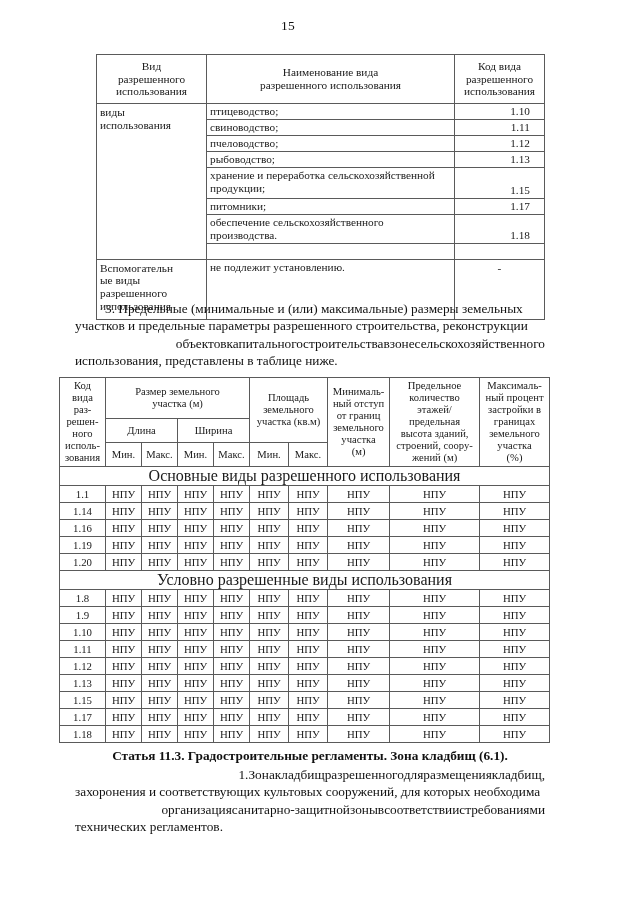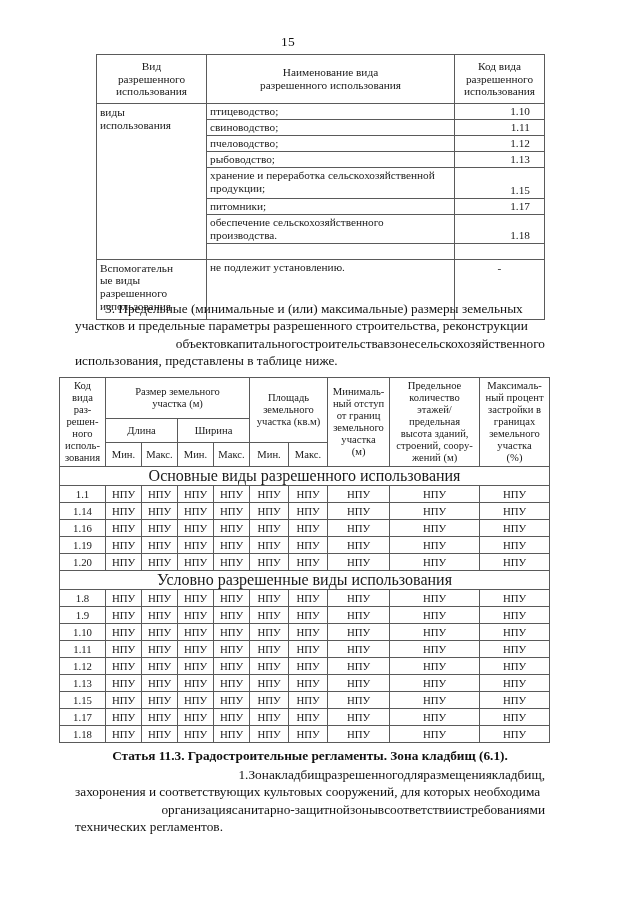--- a/index.html
+++ b/index.html
@@ -13,21 +13,21 @@
     font-family: "Liberation Serif", "DejaVu Serif", serif;
     color: #111111;
     position: relative;
     overflow: hidden;
   }
   .page {
     width: 576px;
     height: 905px;
     position: relative;
     box-sizing: border-box;
-    padding: 16px;
+    padding: 0;
   }
   .page-number {
     text-align: center;
     font-size: 13.5px;
     padding-top: 18px;
     letter-spacing: 0.3px;
   }
 
   
   table.doc {

